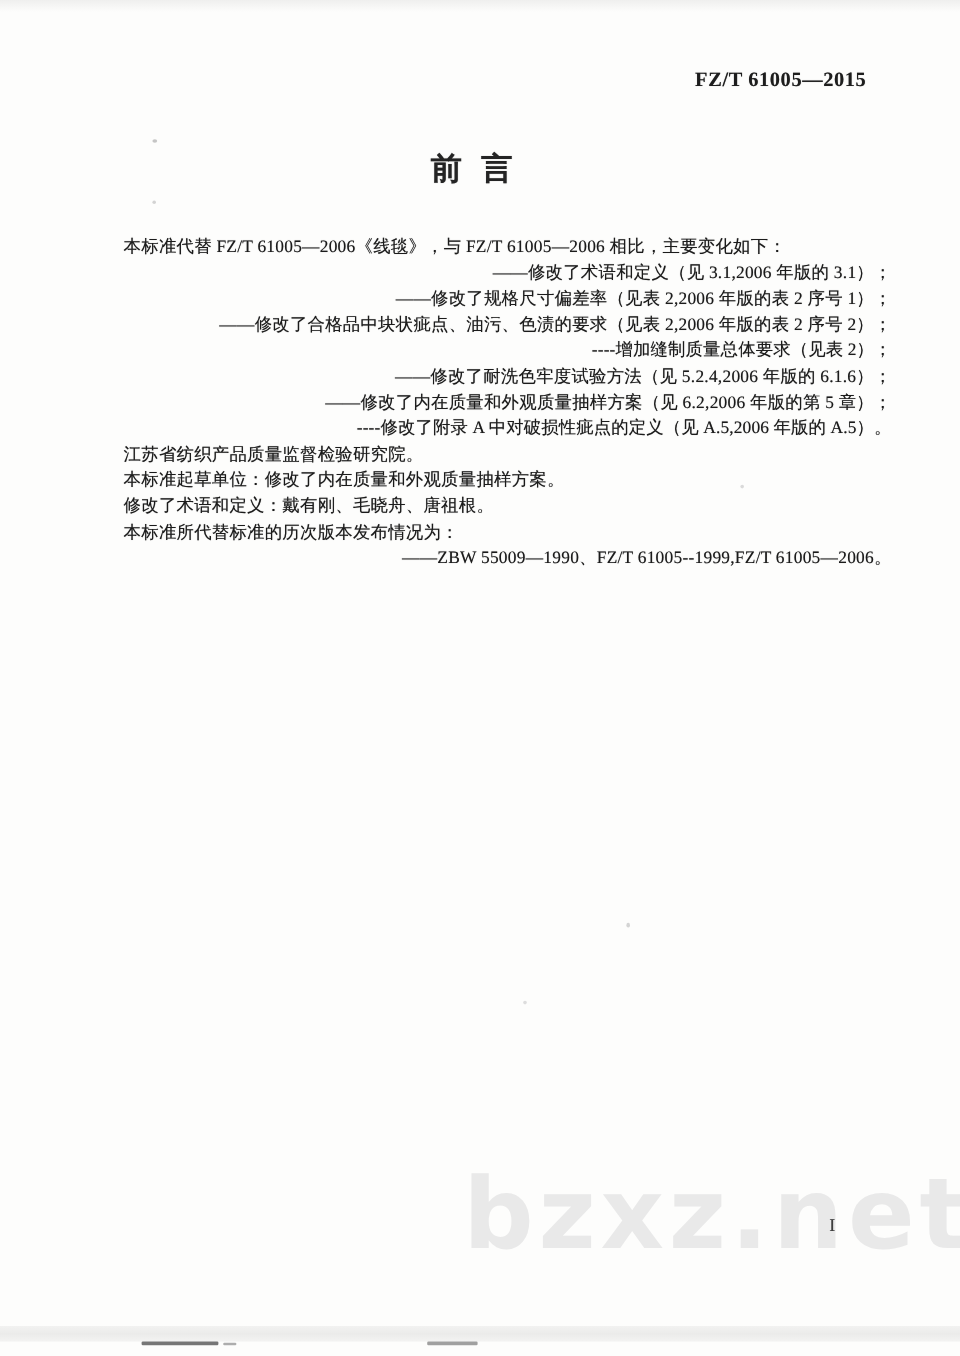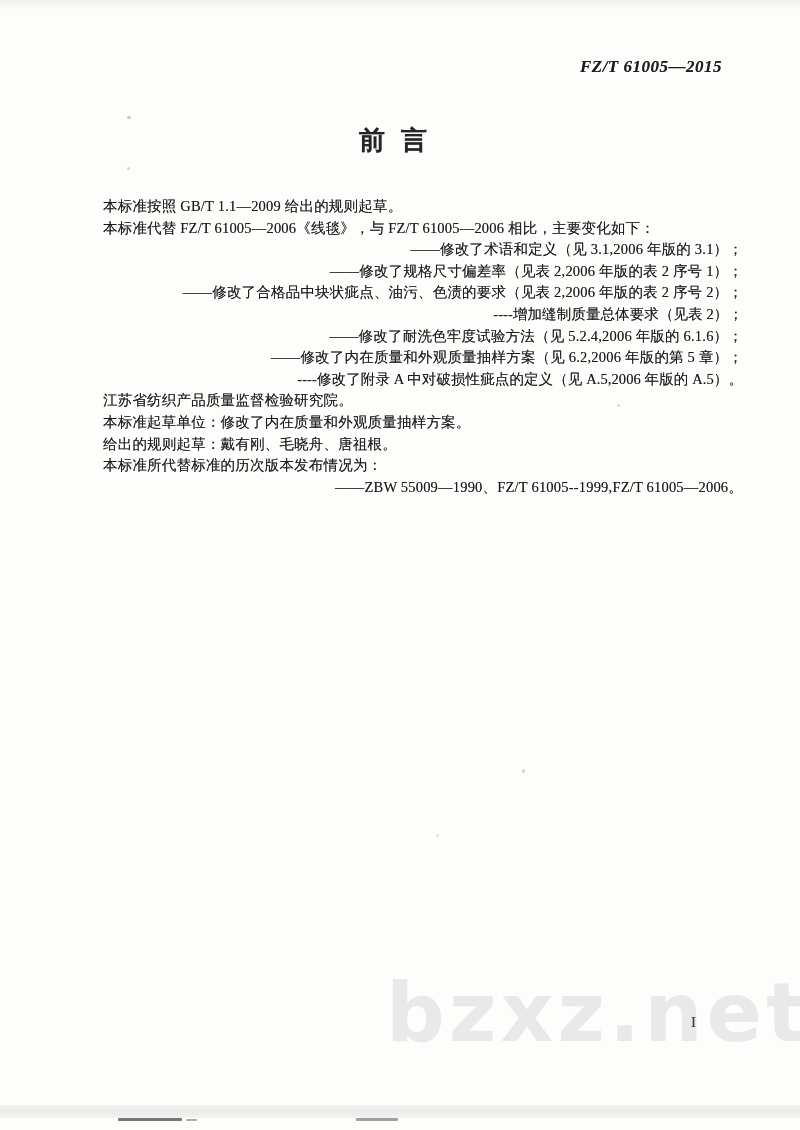--- a/index.html
+++ b/index.html
@@ -16,21 +16,20 @@
   .doc-code {
     position: absolute;
     top: 57px;
     right: 78px;
     font-size: 17px;
     font-weight: bold;
     letter-spacing: 0.5px;
     color: #1d1d1d;
     text-shadow: 0 0 0.6px rgba(30,30,30,0.55);
     font-family: "Liberation Serif", "DejaVu Serif", serif;
-    font-style: italic;
   }
   .doc-title {
     position: absolute;
     top: 123px;
     left: 359px;
     display: flex;
     gap: 16px;
     font-size: 26px;
     font-weight: bold;
     color: #242424;
@@ -98,32 +97,31 @@
 <div class="sheet">
 
   <div class="doc-code">FZ/T 61005—2015</div>
 
   <div class="doc-title">
     <span>前</span>
     <span>言</span>
   </div>
 
   <div class="body-block">
-    <div class="line para">本标准按照 GB/T 1.1—2009 给出的规则起草。</div>
     <div class="line para">本标准代替 FZ/T 61005—2006《线毯》，与 FZ/T 61005—2006 相比，主要变化如下：</div>
     <div class="line dash">——修改了术语和定义（见 3.1,2006 年版的 3.1）；</div>
     <div class="line dash">——修改了规格尺寸偏差率（见表 2,2006 年版的表 2 序号 1）；</div>
     <div class="line dash">——修改了合格品中块状疵点、油污、色渍的要求（见表 2,2006 年版的表 2 序号 2）；</div>
     <div class="line dash broken">----增加缝制质量总体要求（见表 2）；</div>
     <div class="line dash">——修改了耐洗色牢度试验方法（见 5.2.4,2006 年版的 6.1.6）；</div>
     <div class="line dash">——修改了内在质量和外观质量抽样方案（见 6.2,2006 年版的第 5 章）；</div>
     <div class="line dash broken">----修改了附录 A 中对破损性疵点的定义（见 A.5,2006 年版的 A.5）。</div>
     <div class="line para">江苏省纺织产品质量监督检验研究院。</div>
     <div class="line para">本标准起草单位：修改了内在质量和外观质量抽样方案。</div>
-    <div class="line para">给出的规则起草：戴有刚、毛晓舟、唐祖根。</div>
+    <div class="line para">修改了术语和定义：戴有刚、毛晓舟、唐祖根。</div>
     <div class="line para">本标准所代替标准的历次版本发布情况为：</div>
     <div class="line dash">——ZBW 55009—1990、FZ/T 61005--1999,FZ/T 61005—2006。</div>
   </div>
 
   <div class="watermark">bzxz.net</div>
 
   <div class="page-number">I</div>
 
   <div class="scan-band"></div>
   <div class="smudge smudge-a"></div>

